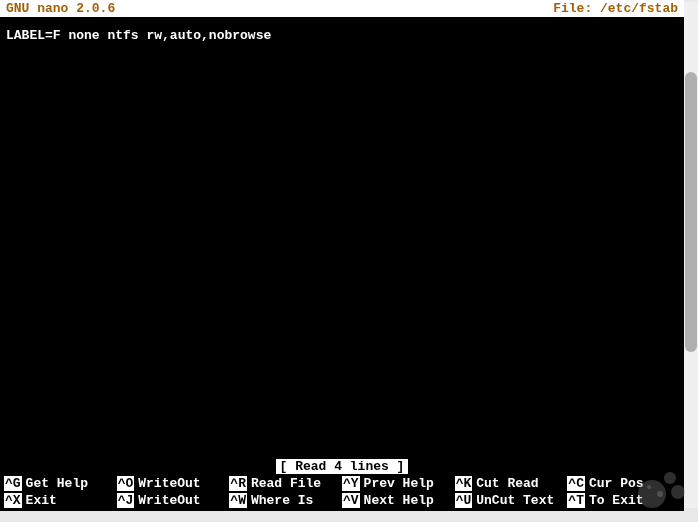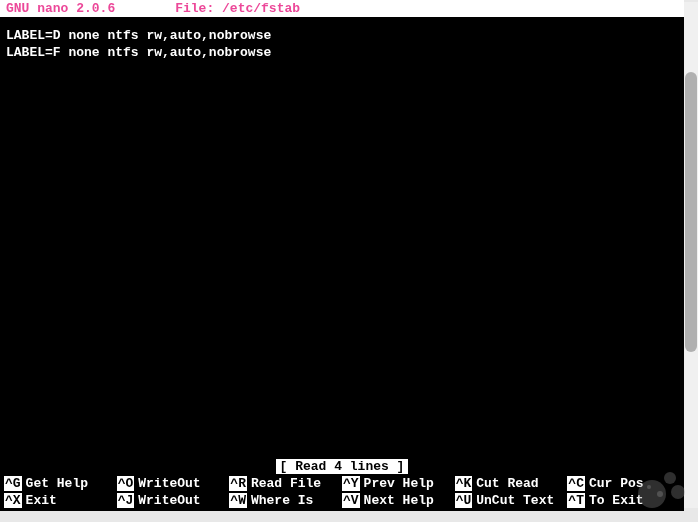--- a/index.html
+++ b/index.html
@@ -23,33 +23,33 @@
       left: 0;
       width: 684px;
       height: 511px;
       background: #000;
       color: #fff;
       display: flex;
       flex-direction: column;
     }
     .title-bar {
       background: #fff;
-      color: #ec4899;
+      color: #a16207;
       display: flex;
       padding: 1px 6px;
       height: 17px;
       line-height: 15px;
     }
     .title-left {
       flex: 0 0 auto;
     }
     .title-center {
       flex: 1;
-      text-align: left;
-      padding-left: 60px;
+      text-align: right;
+      padding-left: 76px;
     }
     .content {
       flex: 1;
       padding: 10px 6px 0 6px;
       line-height: 17px;
       white-space: pre;
     }
     .cursor {
       background: #fff;
       color: #000;
@@ -113,21 +113,21 @@
   </style>
 </head>
 <body>
 
 <div class="terminal">
   <div class="title-bar">
     <span class="title-left">GNU nano 2.0.6</span>
     <span class="title-center">File: /etc/fstab</span>
   </div>
 
-  <div class="content"><div><span>LABEL=D none ntfs rw,auto,nobrowse</span></div><div><span>LABEL=F none ntfs rw,auto,nobrowse</span></div></div>
+  <div class="content"><div><span>LABEL=F none ntfs rw,auto,nobrowse</span></div></div>
 
   <div class="status-bar">
     <span class="status-text">[ Read 4 lines ]</span>
   </div>
 
   <div class="shortcuts">
     <div class="shortcut">
       <span class="key">^G</span>
       <span>Get Help</span>
     </div>

